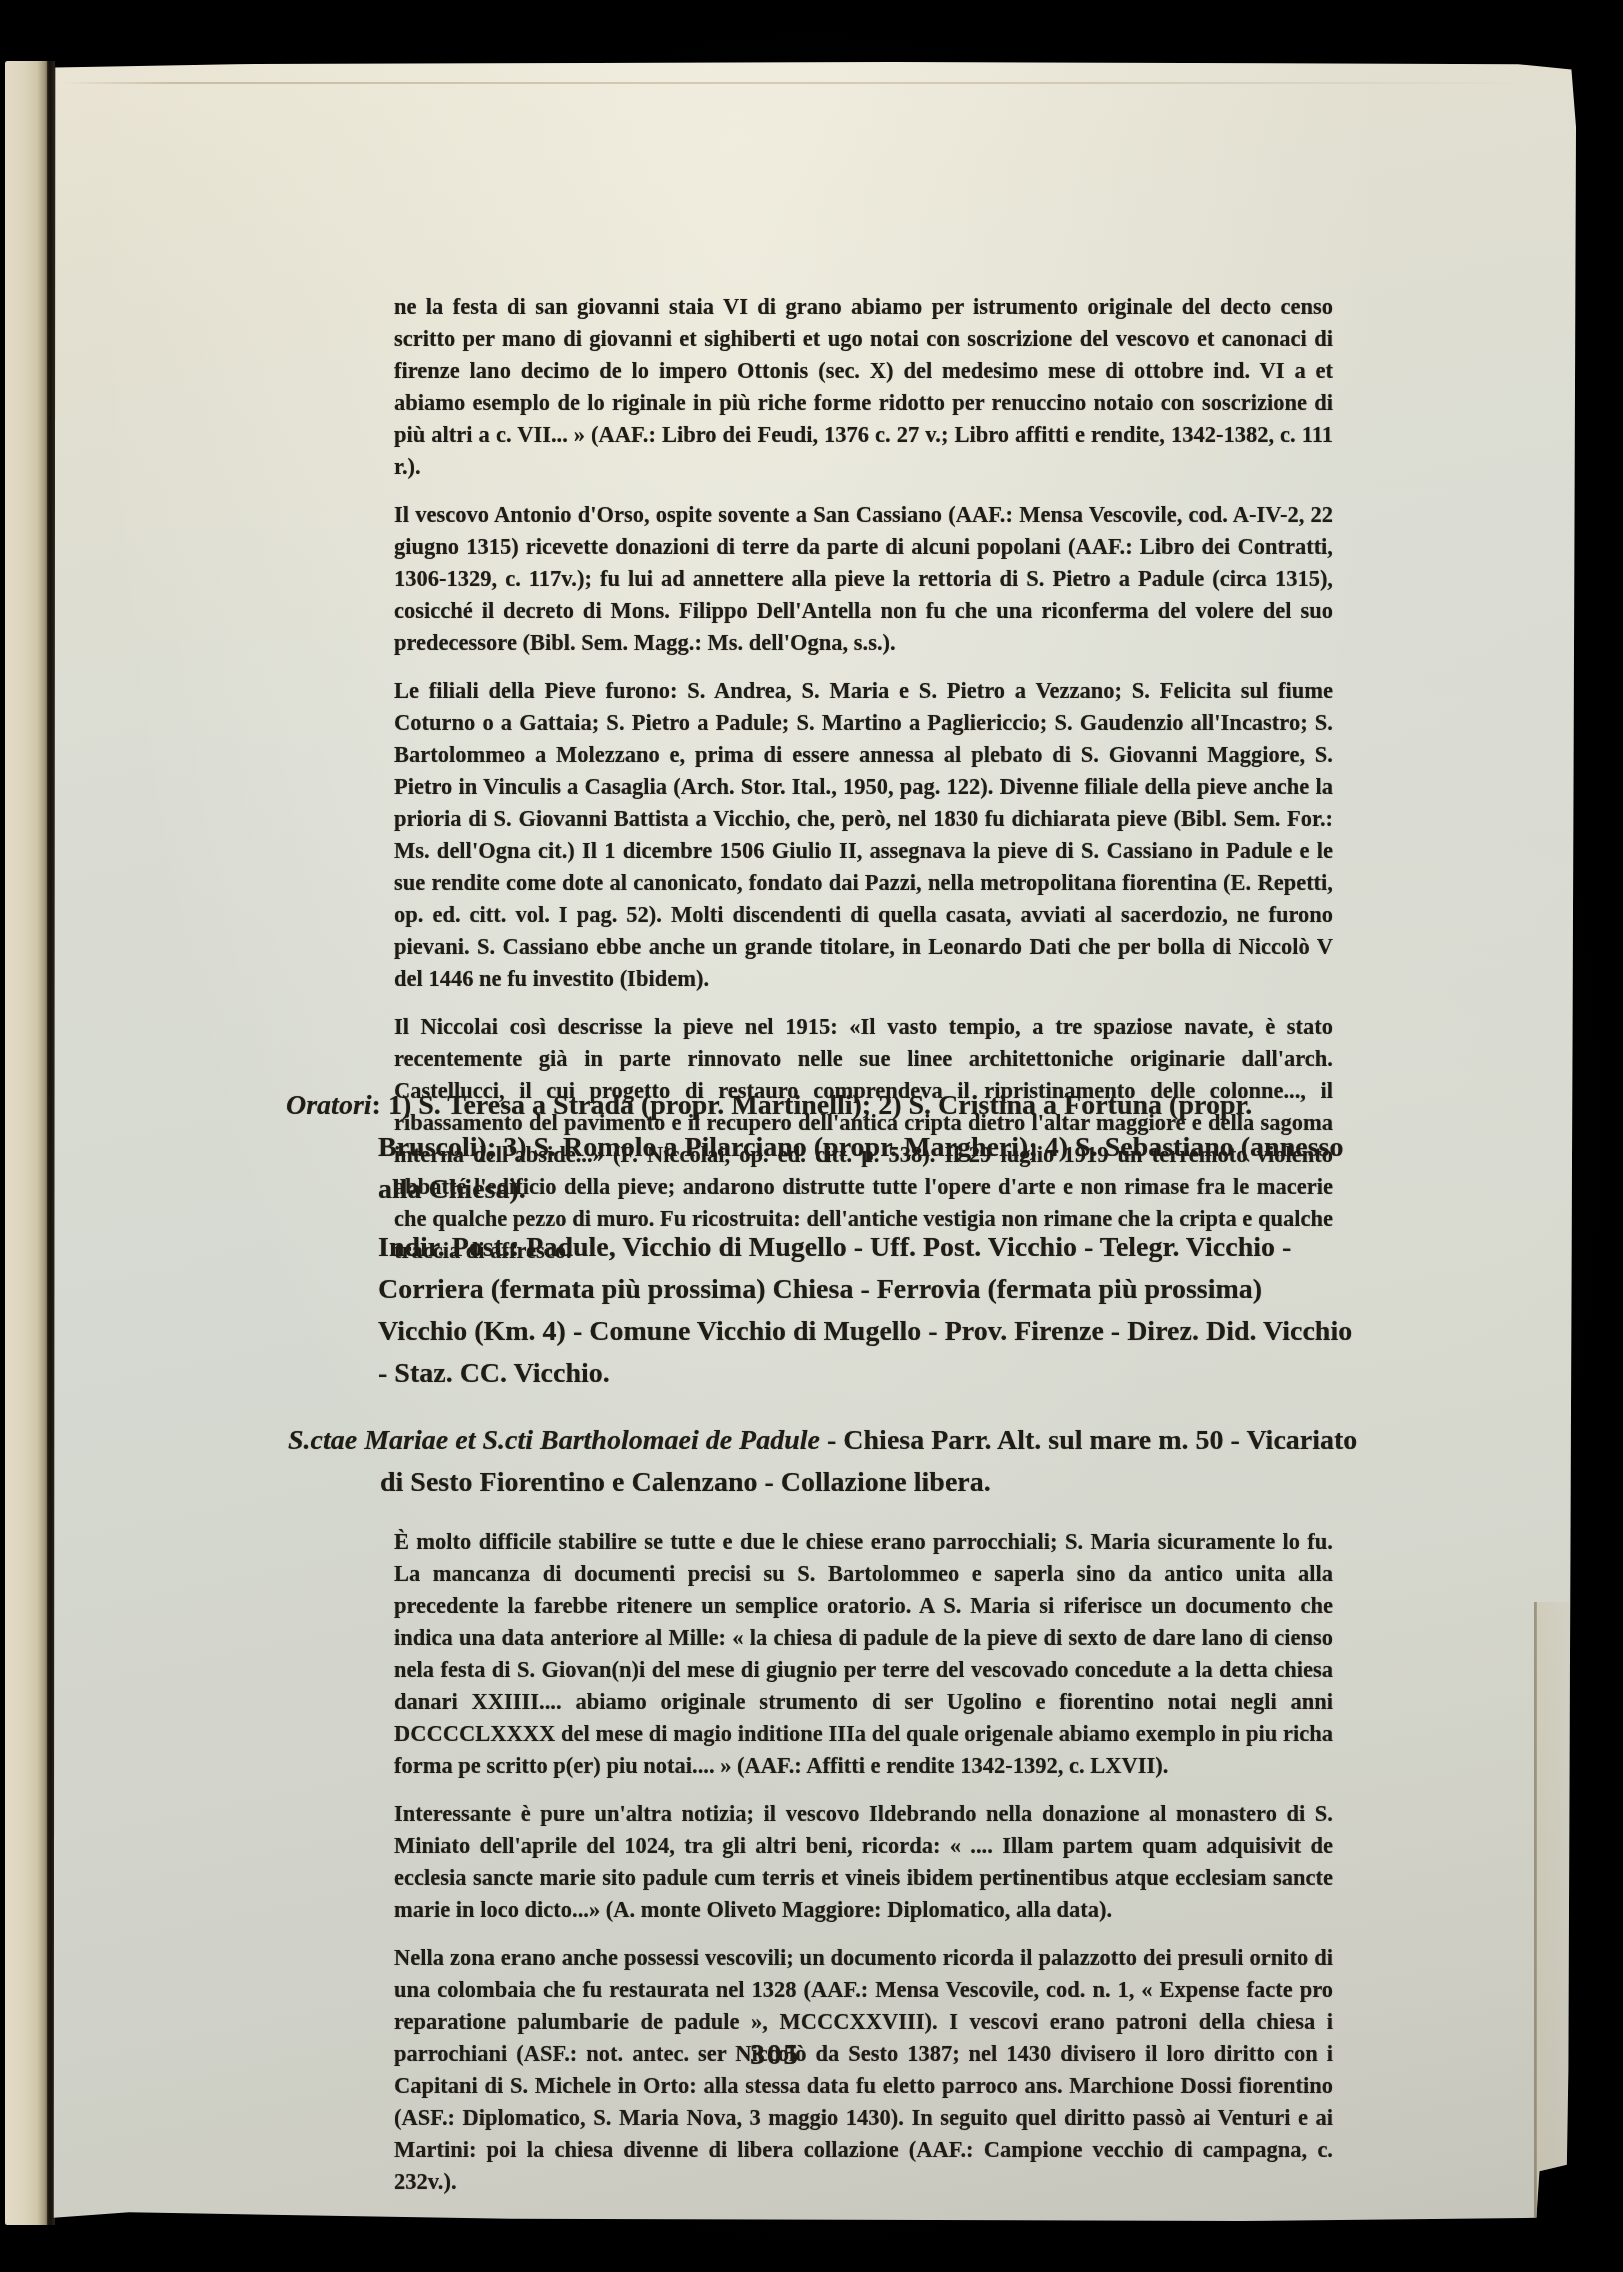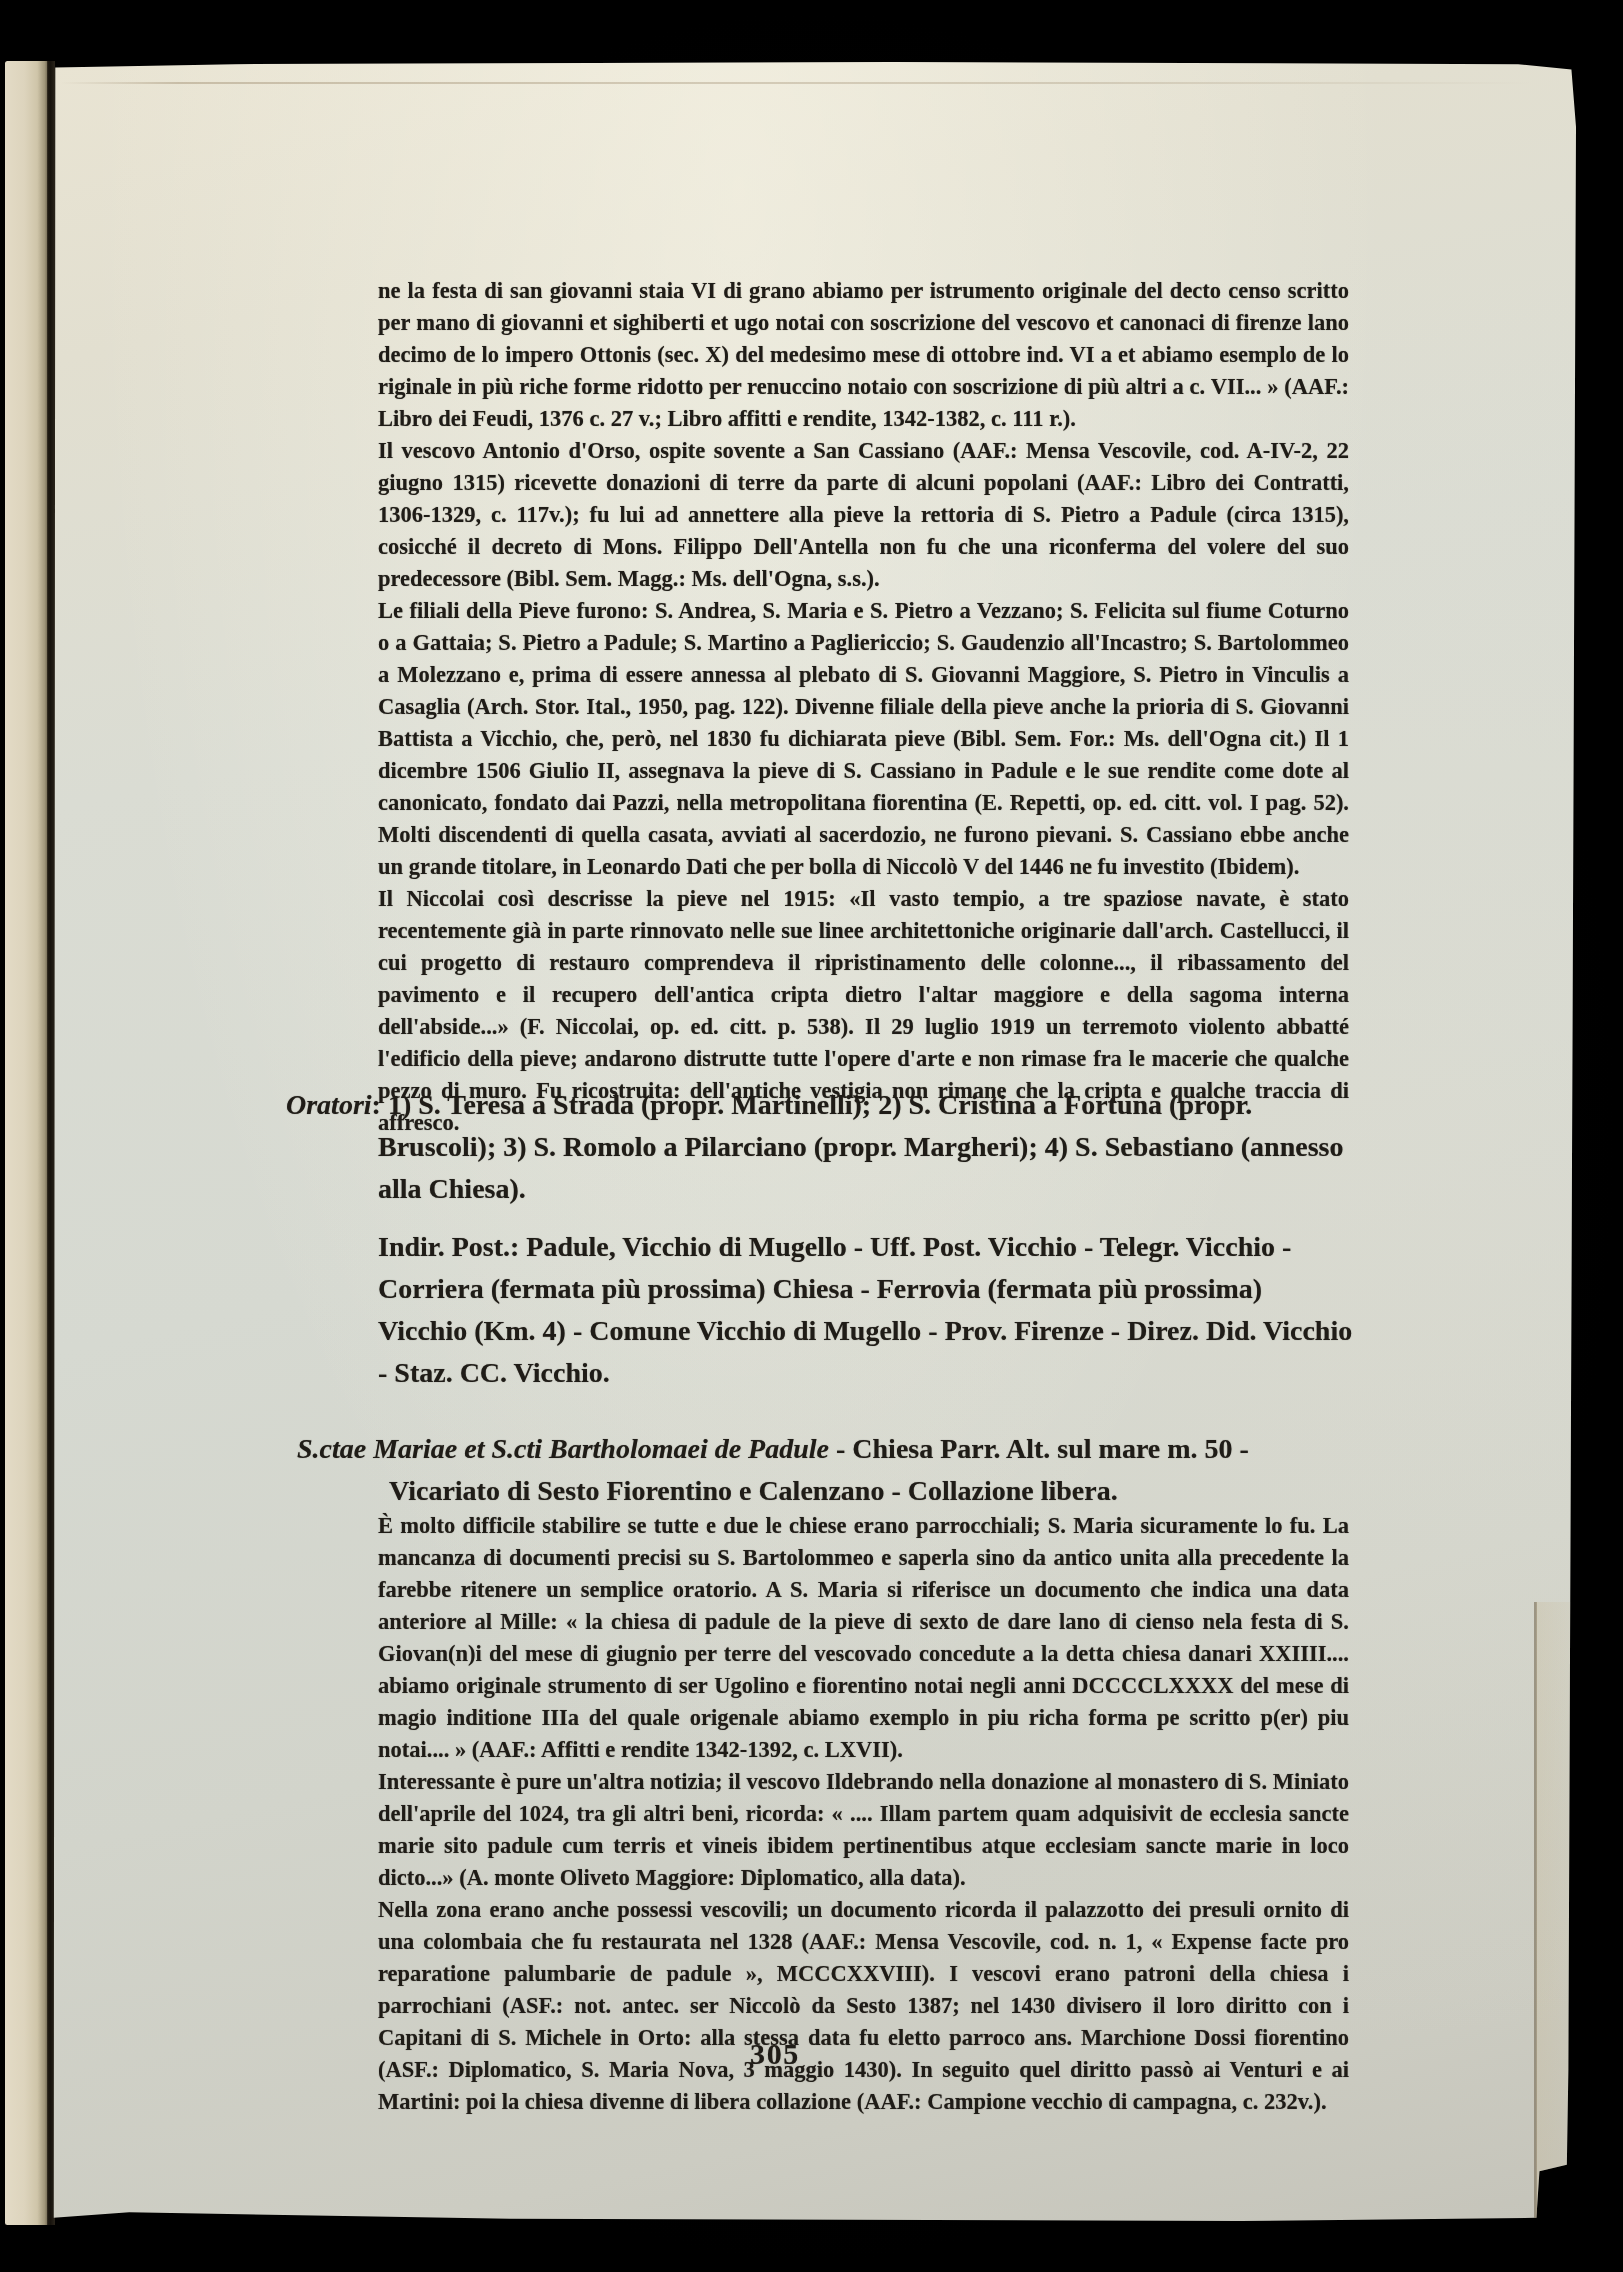--- a/index.html
+++ b/index.html
@@ -94,21 +94,21 @@
   }
   .small-block {
     position: absolute;
     left: 325px;            
     width: 971px;
     font-size: 22.5px;
     line-height: 32px;
     font-weight: bold;
     text-align: justify;
   }
-  .small-block p { margin: 0; }
+  .small-block p { margin: 16px; }
 
   .entry {
     position: absolute;
     left: 325px;            
     width: 978px;
     font-size: 28px;
     line-height: 42px;
     font-weight: bold;
   }
   .entry p { margin: 0; }
@@ -126,21 +126,21 @@
   }
 
   .subheading {
     position: absolute;
     left: 325px;
     width: 986px;
     font-size: 28px;
     line-height: 42px;
     font-weight: bold;
   }
-  .subheading p { margin: 11px; text-indent: -92px; }
+  .subheading p { margin: 2px; text-indent: -92px; }
   .subheading em { font-style: italic; }
 
   .page-number {
     position: absolute;
     left: 310px;
     width: 824px;
     text-align: center;
     font-size: 30px;
     font-weight: bold;
     letter-spacing: 1.7px;

